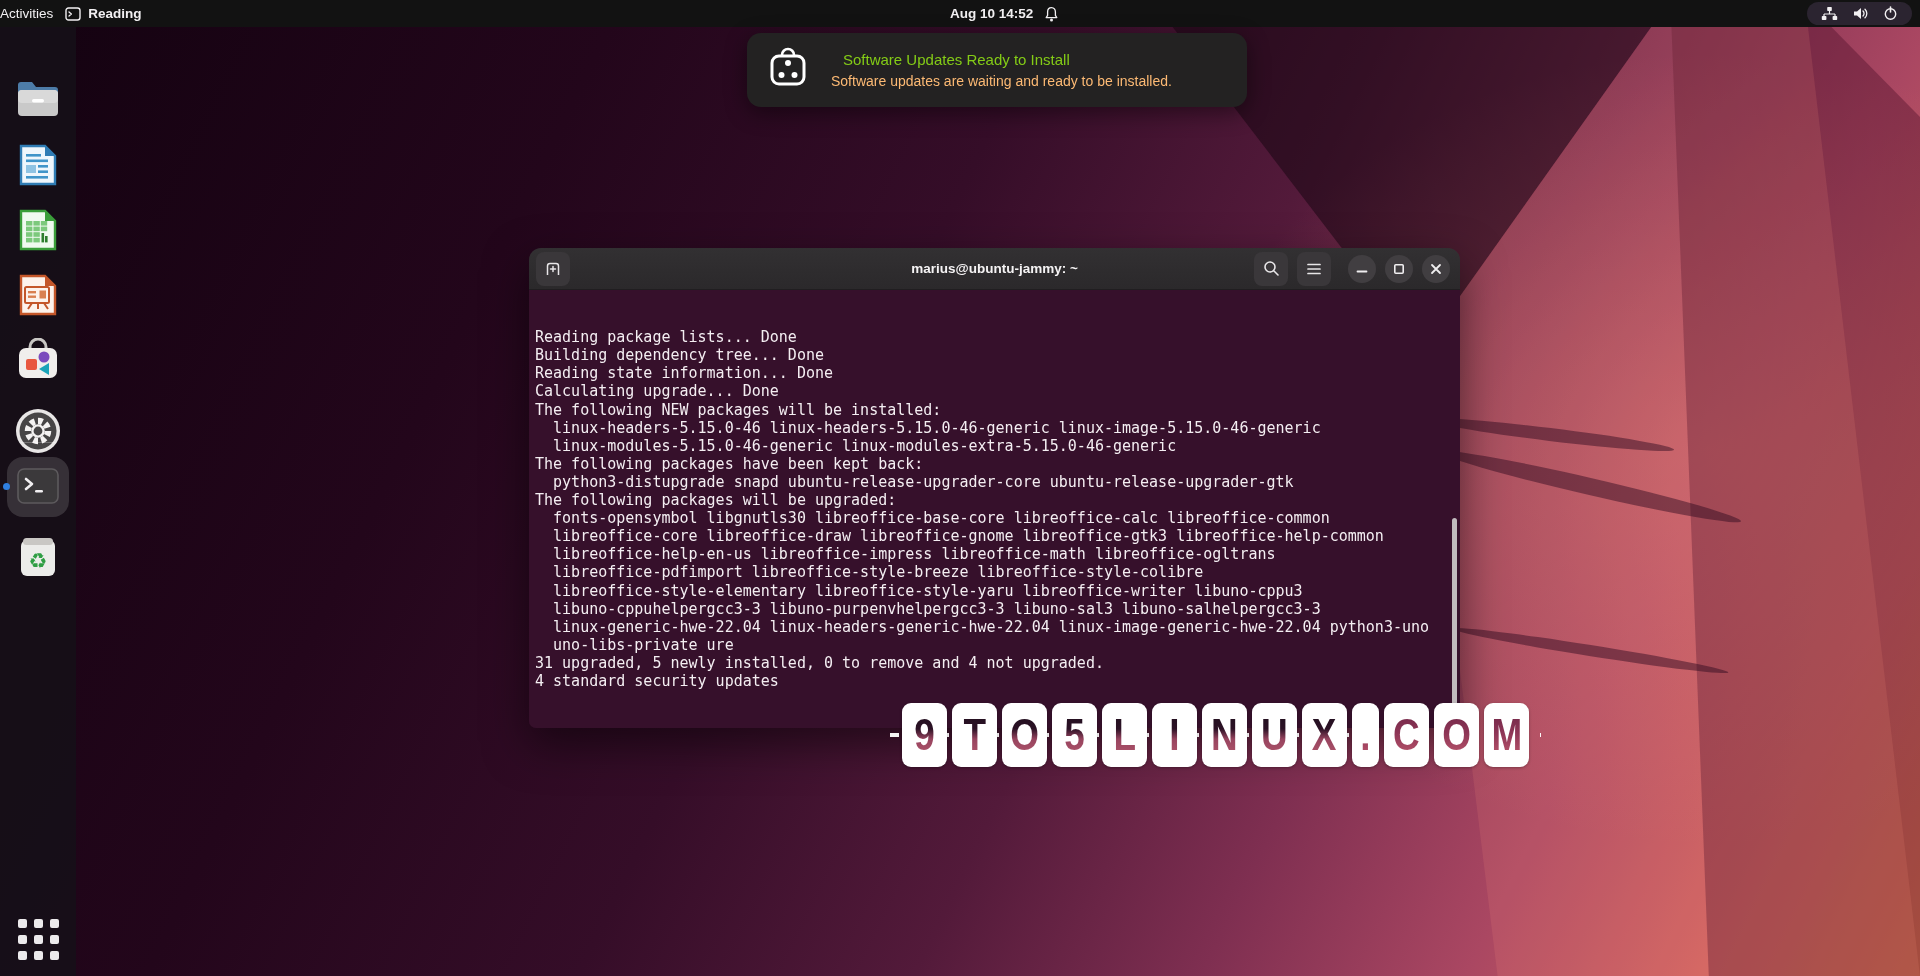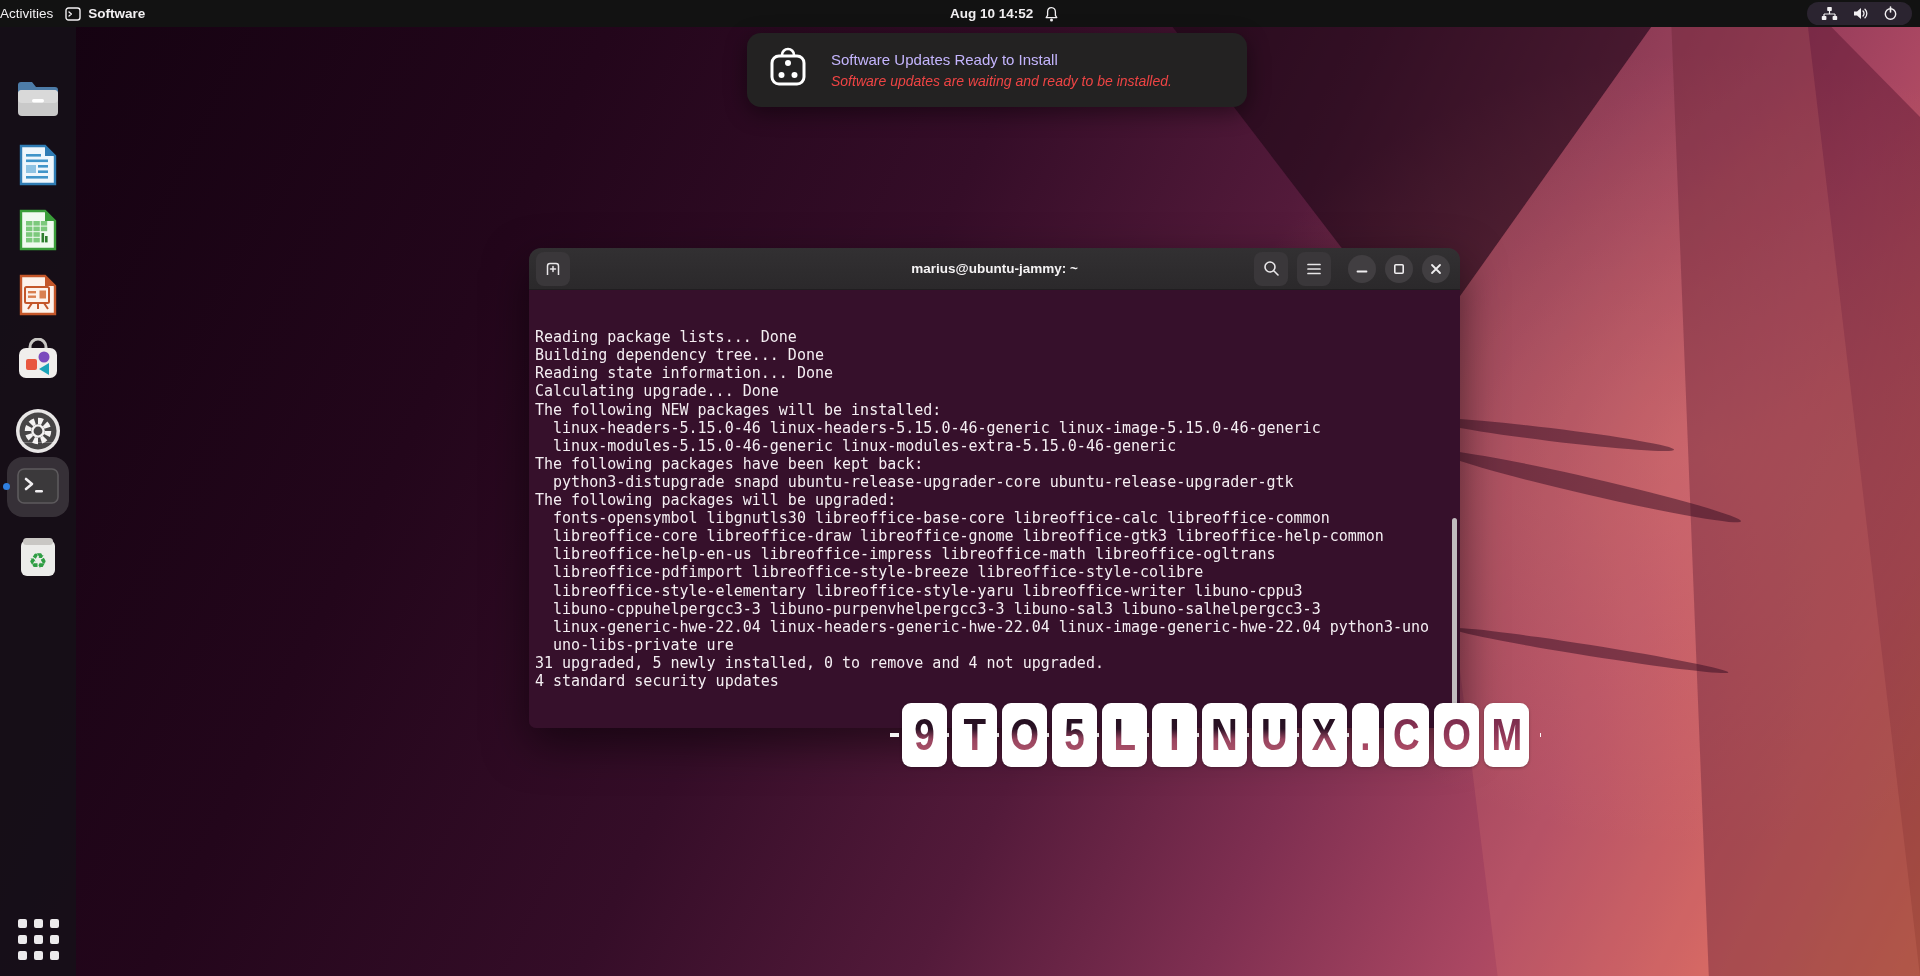--- a/index.html
+++ b/index.html
@@ -38,22 +38,22 @@
   .active-pill { position:absolute; left:7px; top:430px; width:62px; height:60px; background:rgba(255,255,255,.14); border-radius:16px; }
   .running-dot { position:absolute; left:3px; top:456px; width:7px; height:7px; border-radius:50%; background:#2f7fe0; }
   .appgrid { position:absolute; left:0; bottom:16px; width:76px; display:flex; justify-content:center; cursor:pointer; }
   .appgrid-grid { display:grid; grid-template-columns:repeat(3,9px); grid-gap:7px; }
   .appgrid-grid span { width:9px; height:9px; background:#eceaec; border-radius:2px; }
 
   
   .notification { position:absolute; left:747px; top:33px; width:500px; height:74px; background:#232222;
     border-radius:14px; display:flex; align-items:center; padding:0 18px; gap:20px; z-index:45;
     box-shadow:0 6px 22px rgba(0,0,0,.45); cursor:pointer; }
-  .ntf-title { color:#c4b5fd; font-size:15px; margin-bottom:5px; }
-  .ntf-body { color:#ef4444; font-size:14px;font-style:italic; }
+  .ntf-title { color:#84cc16; font-size:15px; margin-bottom:5px;margin-left:12px; }
+  .ntf-body { color:#fdba74; font-size:14px; }
 
   
   .term-win { position:absolute; left:529px; top:248px; width:931px; height:480px; border-radius:12px 12px 7px 7px;
     overflow:hidden; z-index:20; box-shadow:0 16px 44px rgba(0,0,0,.5); }
   .term-titlebar { height:42px; background:linear-gradient(#323032,#2b292b); border-bottom:1px solid #201e20;
     display:flex; align-items:center; position:relative; }
   .tb-btn { width:34px; height:34px; border-radius:8px; background:#3a373a; display:flex; align-items:center;
     justify-content:center; cursor:pointer; }
   .newtab-btn { margin-left:7px; }
   .term-title { position:absolute; left:0; right:0; text-align:center; color:#f5f3f4; font-size:13.5px; font-weight:700; pointer-events:none; }
@@ -99,21 +99,21 @@
   <div class="tb-activities">
     <span>Activities</span>
   </div>
   <div class="tb-app">
     <span>
       <svg width="16" height="14" viewBox="0 0 16 14">
           <rect x="1" y="1" width="14" height="12" rx="2.5" fill="none" stroke="#f2f0f2" stroke-width="1.4"></rect>
           <path d="M4 5 l2.4 2 L4 9" fill="none" stroke="#f2f0f2" stroke-width="1.3" stroke-linecap="round" stroke-linejoin="round"></path>
         </svg>
     </span>
-    <span>Software</span>
+    <span>Reading</span>
   </div>
   <div class="tb-clock-group">
     <span>Aug 10 14:52</span>
     <span>
       <svg width="15" height="16" viewBox="0 0 15 16">
           <path d="M7.5 1.6 C4.9 1.6 3.6 3.6 3.6 6 v3.4 L2.2 11.6 h10.6 L11.4 9.4 V6 c0-2.4-1.3-4.4-3.9-4.4z" fill="none" stroke="#f2f0f2" stroke-width="1.3" stroke-linejoin="round"></path>
           <circle cx="7.5" cy="14" r="1.5" fill="#f2f0f2"></circle>
         </svg>
     </span>
   </div>

